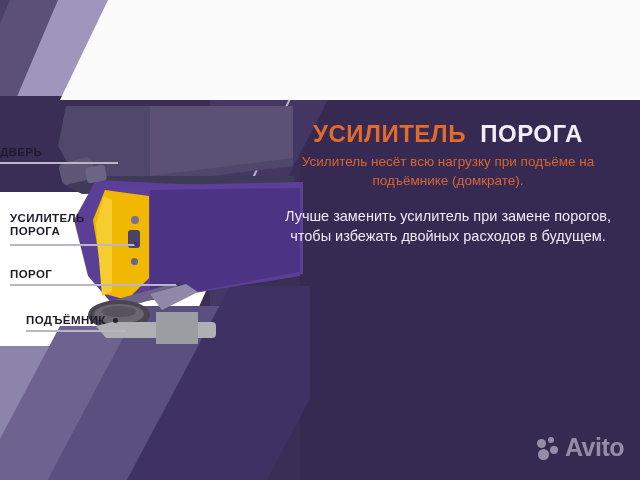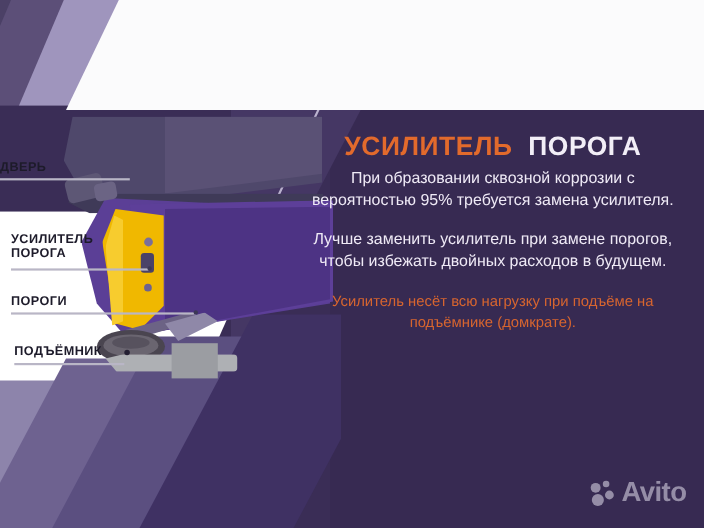--- a/index.html
+++ b/index.html
@@ -179,21 +179,21 @@
     position:absolute;height:1.6px;background:#b9b6c6;
   }
   .leader-dot{position:absolute;width:4px;height:4px;border-radius:50%;background:#3c3856;}
 
   .co-door{left:0;top:146px;}
   .co-door .leader{left:0;top:16px;width:118px;}
   .co-rein{left:10px;top:212px;}
   .co-rein .leader{left:0;top:32px;width:125px;}
   .co-porog{left:10px;top:268px;}
   .co-porog .leader{left:0;top:16px;width:168px;}
-  .co-jack{left:13px;top:314px;}
+  .co-jack{left:26px;top:314px;}
   .co-jack .leader{left:0;top:16px;width:100px;}
 
   
   .rt{
     position:absolute;left:262px;top:112px;width:372px;
     text-align:center;
   }
   .rt-head{
     font-family:"Liberation Sans", sans-serif;
     font-weight:bold;
@@ -287,40 +287,39 @@
   </div>
 
   <div class="callout co-rein">
     <div class="lbl">УСИЛИТЕЛЬ</div>
     <div class="lbl">ПОРОГА</div>
     <div class="leader"></div>
     <div class="leader-dot" style="left:124px;top:30px;"></div>
   </div>
 
   <div class="callout co-porog">
-    <div class="lbl">ПОРОГИ</div>
+    <div class="lbl">ПОРОГ</div>
     <div class="leader"></div>
     <div class="leader-dot" style="left:166px;top:14px;"></div>
   </div>
 
   <div class="callout co-jack">
     <div class="lbl">ПОДЪЁМНИК</div>
     <div class="leader"></div>
   </div>
 
   <div class="title-panel"></div>
 
   <div class="rt">
     <div class="rt-head">
       <span class="w1">УСИЛИТЕЛЬ</span>
       <span>&nbsp;</span><span class="w2">ПОРОГА</span>
     </div>
-    <p class="rt-p">При образовании сквозной коррозии с вероятностью 95% требуется замена усилителя.</p>
+    <p class="rt-p accent">Усилитель несёт всю нагрузку при подъёме на подъёмнике (домкрате).</p>
     <p class="rt-p last">Лучше заменить усилитель при замене порогов, чтобы избежать двойных расходов в будущем.</p>
-    <p class="rt-p accent">Усилитель несёт всю нагрузку при подъёме на подъёмнике (домкрате).</p>
   </div>
 
   <div class="avito">
     <span class="avito-dots">
       <i class="d1"></i>
         <i class="d2"></i>
         <i class="d3"></i>
         <i class="d4"></i>
     </span>
     <span class="avito-word">Avito</span>

